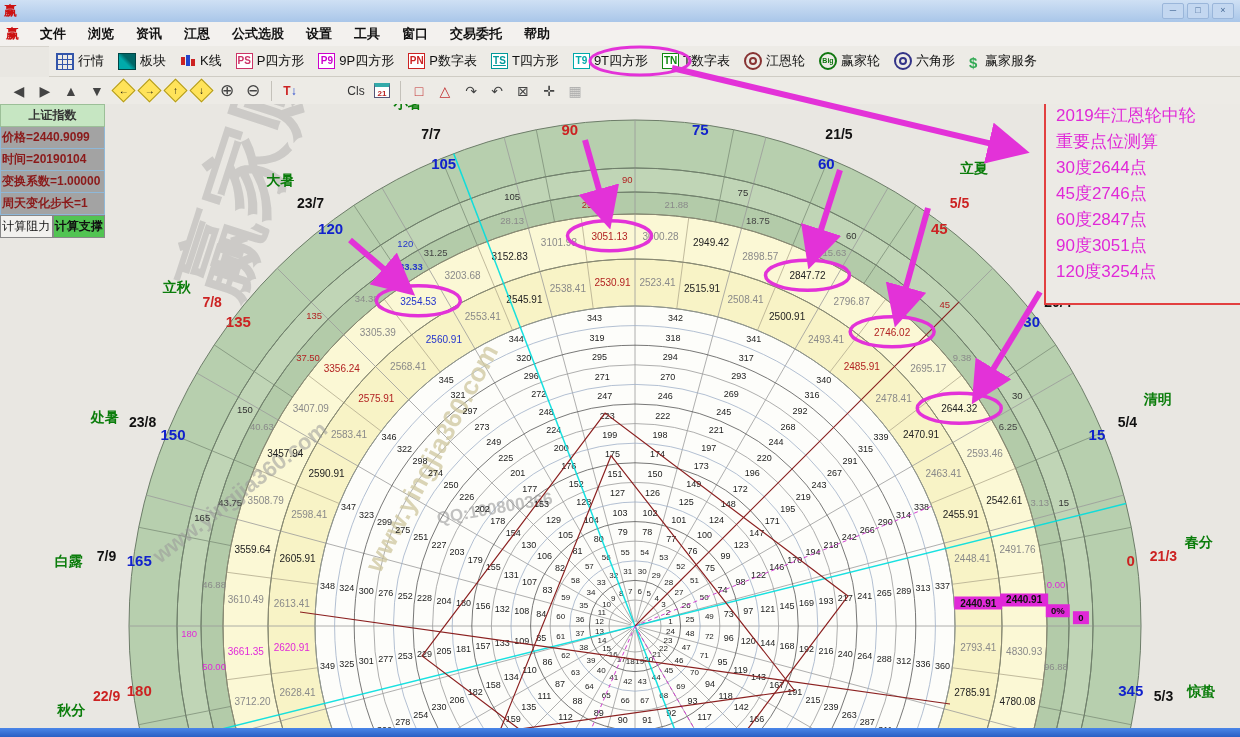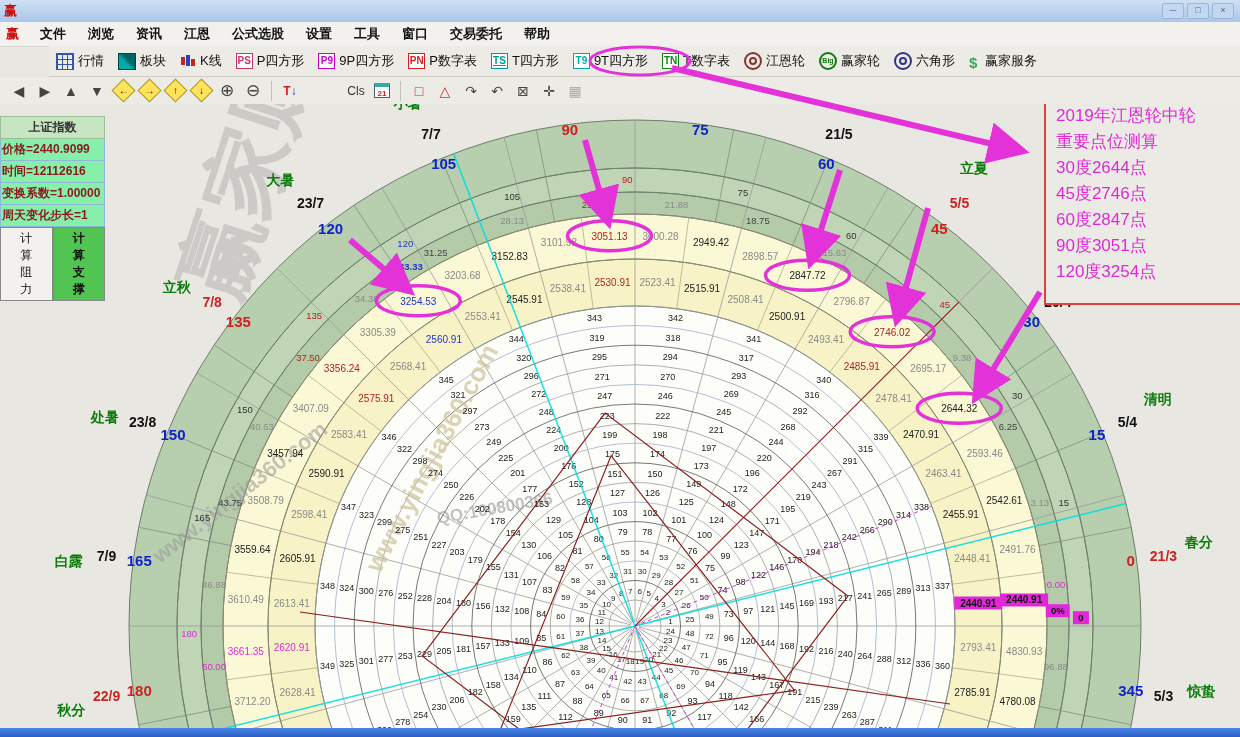--- a/index.html
+++ b/index.html
@@ -44,27 +44,27 @@
     display:flex;align-items:center;justify-content:center;}
   .diamond span{transform:rotate(-45deg);font-size:10px;color:#111;font-weight:bold;}
   .tmeas{font-weight:bold;font-size:12px;}
   .tmeas .t{color:#cc2222;}
   .tmeas .d{color:#2244cc;}
   .cls{font-size:12px;color:#333;margin-left:40px;}
   .cal{width:16px;height:15px;border:1px solid #557;background:#fff;font-size:8px;text-align:center;
     line-height:13px;color:#b22;border-top:4px solid #3aa;box-sizing:border-box;font-weight:bold;}
   .red{color:#c23333;}
   .chart{position:absolute;left:0;top:104px;width:1240px;height:624px;background:#e9e7e2;overflow:hidden;}
-  .panel{position:absolute;left:0;top:12px;width:105px;font-size:12px;z-index:20;}
+  .panel{position:absolute;left:0;top:0;width:105px;font-size:12px;z-index:20;}
   .panel .hd{background:#c6e6c2;color:#333;font-weight:bold;text-align:center;
     border:1px solid #9cbf98;padding:2px 0;}
-  .panel .row{background:#86efac;color:#8b1a1a;font-weight:bold;padding:2px 1px;
+  .panel .row{background:#a3a3a3;color:#8b1a1a;font-weight:bold;padding:2px 1px;
     border:1px solid #8fb8d8;border-top:none;white-space:nowrap;overflow:hidden;}
   .panel .btns{display:flex;}
-  .panel .btn{flex:1;text-align:center;padding:2px 18px;border:1px solid #888;background:#f2f1ee;color:#111;}
+  .panel .btn{flex:1;text-align:center;padding:2px 0;border:1px solid #888;background:#f2f1ee;color:#111;}
   .panel .btn.green{background:#52c452;font-weight:bold;}
   .redbox{position:absolute;left:1044px;top:-15px;width:190px;height:200px;
     border:2px solid #e24040;background:#eceae5;z-index:15;padding:12px 6px 0 10px;}
   .redbox div{color:#e028d8;font-size:17px;line-height:26px;white-space:nowrap;}
   .bottomstrip{position:absolute;left:0;top:728px;width:100%;height:9px;
     background:linear-gradient(#4a86e8,#2a5fc4);}
   svg text{font-family:"Liberation Sans","DejaVu Sans",sans-serif;}
   .annot{position:absolute;left:0;top:0;z-index:60;pointer-events:none;}
 </style>
 </head>
@@ -874,21 +874,21 @@
         <text x="106.55988888775903" y="596.5704604532873" font-size="14" fill="#cc2222" text-anchor="middle" font-weight="bold">22/9</text>
         <text x="71.26095788370742" y="611.2513643438781" font-size="14" fill="#0b7d0b" text-anchor="middle" font-weight="bold">秋分</text>
         <text x="1163.440111112241" y="596.5704604532875" font-size="14" fill="#111" text-anchor="middle" font-weight="bold">5/3</text>
         <text x="1201.3359577356548" y="591.525831847707" font-size="14" fill="#0b7d0b" text-anchor="middle" font-weight="bold">惊蛰</text>
       </svg>
 
     <div class="panel">
       <div class="hd">上证指数</div>
       <div id="panel-rows">
           <div class="row">价格=2440.9099</div>
-          <div class="row">时间=12112616</div>
+          <div class="row">时间=20190104</div>
           <div class="row">变换系数=1.00000</div>
           <div class="row">周天变化步长=1</div>
         </div>
       <div class="btns" id="panel-btns">
           <div class="btn">计算阻力</div>
           <div class="btn green">计算支撑</div>
         </div>
     </div>
 
     <div class="redbox" id="redbox">

